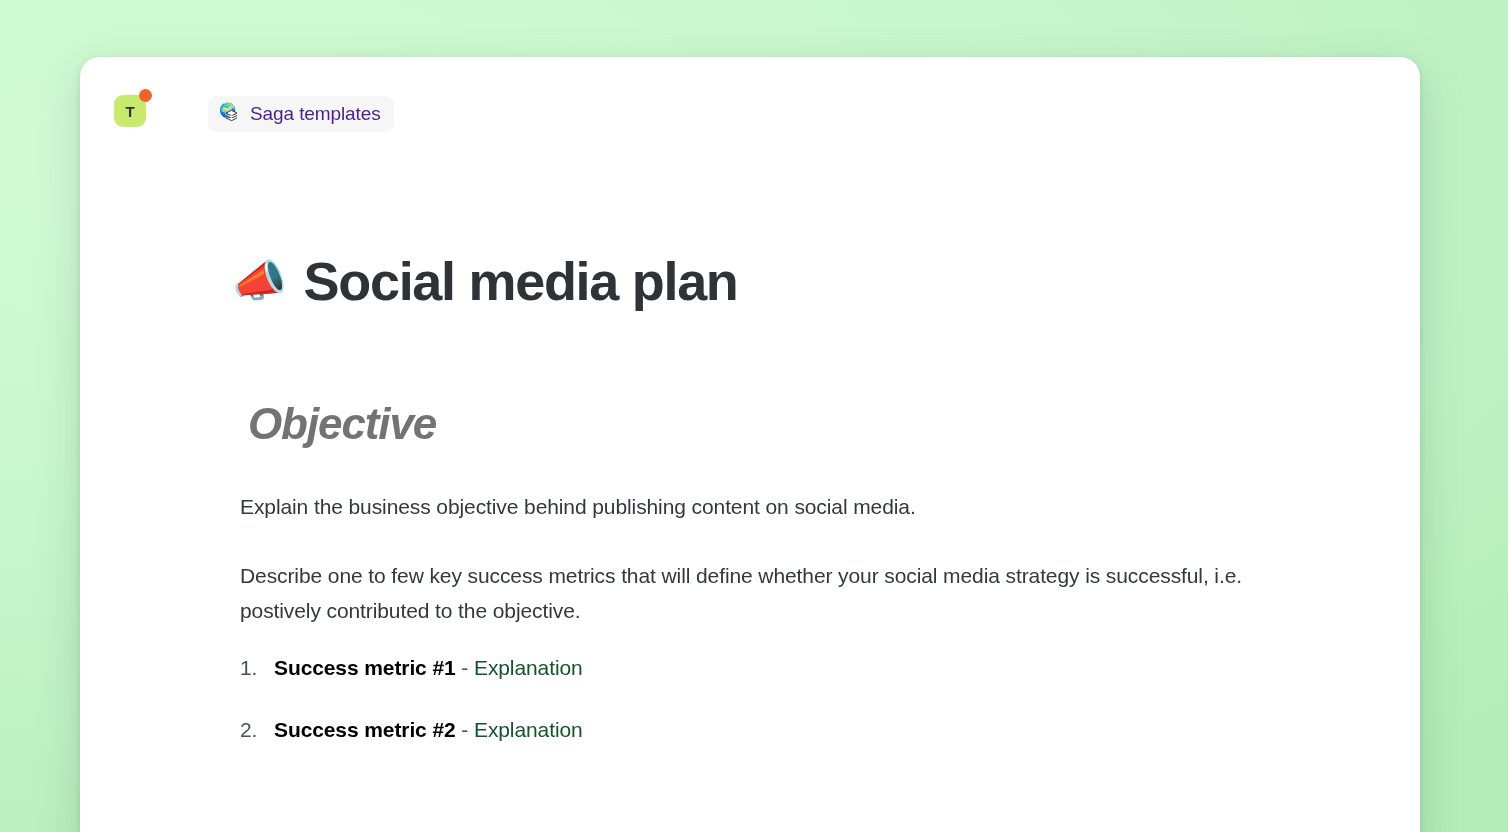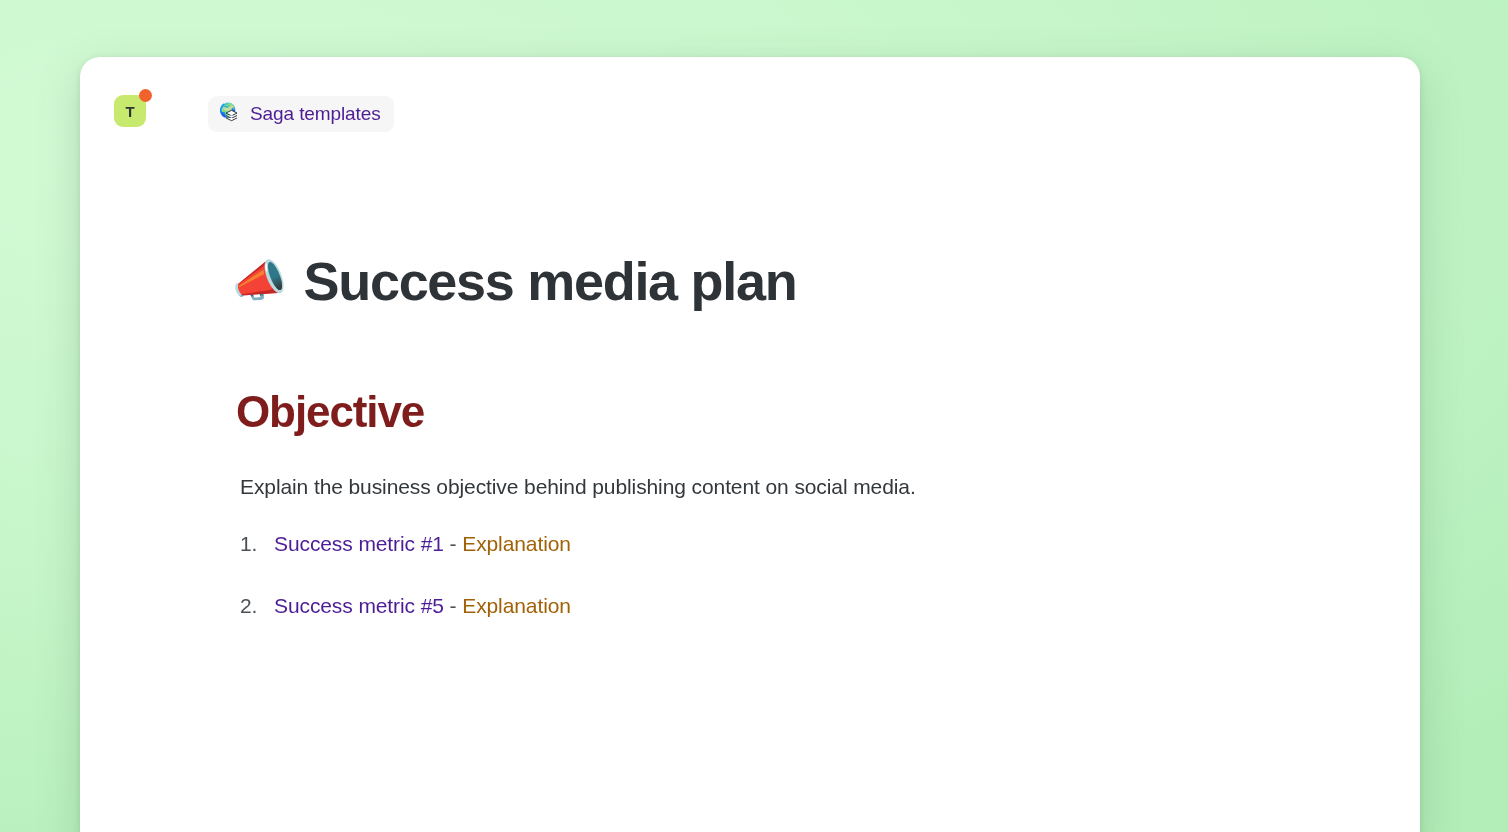--- a/index.html
+++ b/index.html
@@ -143,27 +143,28 @@
     font-weight: 700;
     letter-spacing: -1.3px;
     color: #2e3338;
   }
   #doc-title .title-emoji {
     font-size: 44px;
     line-height: 1;
   }
 
   h2.section-heading {
-    margin: 4px;
+    margin: 16px;
     padding-top: 74px;
     font-size: 44px;
     line-height: 1.08;
     font-weight: 700;
     letter-spacing: -1.1px;
-    color: #7f1d1d;
+    color: #737373;
+    font-style: italic;
   }
 
   p.body-text {
     margin: 8px;
     padding-top: 26px;
     font-size: 21px;
     line-height: 35px;
     color: #33383d;
     letter-spacing: -0.1px;
     max-width: 1010px;
@@ -190,28 +191,28 @@
   }
   ol.metrics-list > li::before {
     content: counter(metric) ".";
     position: absolute;
     left: 8px;
     top: 0;
     color: #4b5055;
     font-size: 21px;
   }
   .metric-name {
-    font-weight: 400;
-    color: #4c1d95;
+    font-weight: 700;
+    color: #000000;
   }
   .metric-sep {
     color: #4b5055;
   }
   .metric-desc {
-    color: #a16207;
+    color: #14532d;
   }
 </style>
 </head>
 <body>
 
 <div id="backdrop"></div>
 
 <div id="app-window">
   <div id="app-surface">
 
@@ -235,33 +236,34 @@
         </span>
         <span class="breadcrumb-label">Saga templates</span>
       </div>
 
     </div>
 
     <div id="doc">
 
       <h1 id="doc-title">
         <span class="title-emoji">📣</span>
-        <span>Success media plan</span>
+        <span>Social media plan</span>
       </h1>
 
       <h2 class="section-heading">Objective</h2>
       <p class="body-text">Explain the business objective behind publishing content on social media.</p>
 
+      <p class="body-text">Describe one to few key success metrics that will define whether your social media strategy is successful, i.e. postively contributed to the objective.</p>
 
       <ol class="metrics-list">
         <li>
           <span class="metric-name">Success metric #1</span><span class="metric-sep"> - </span><span class="metric-desc">Explanation</span>
         </li>
         <li>
-          <span class="metric-name">Success metric #5</span><span class="metric-sep"> - </span><span class="metric-desc">Explanation</span>
+          <span class="metric-name">Success metric #2</span><span class="metric-sep"> - </span><span class="metric-desc">Explanation</span>
         </li>
 
       </ol>
 
     </div>
 
   </div>
 </div>
 
 </body></html>

